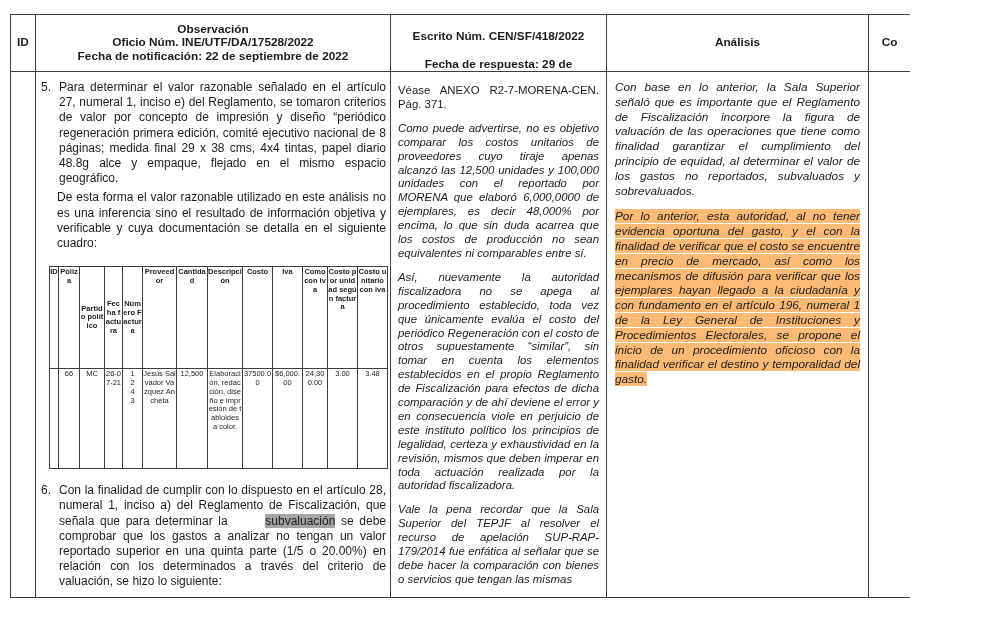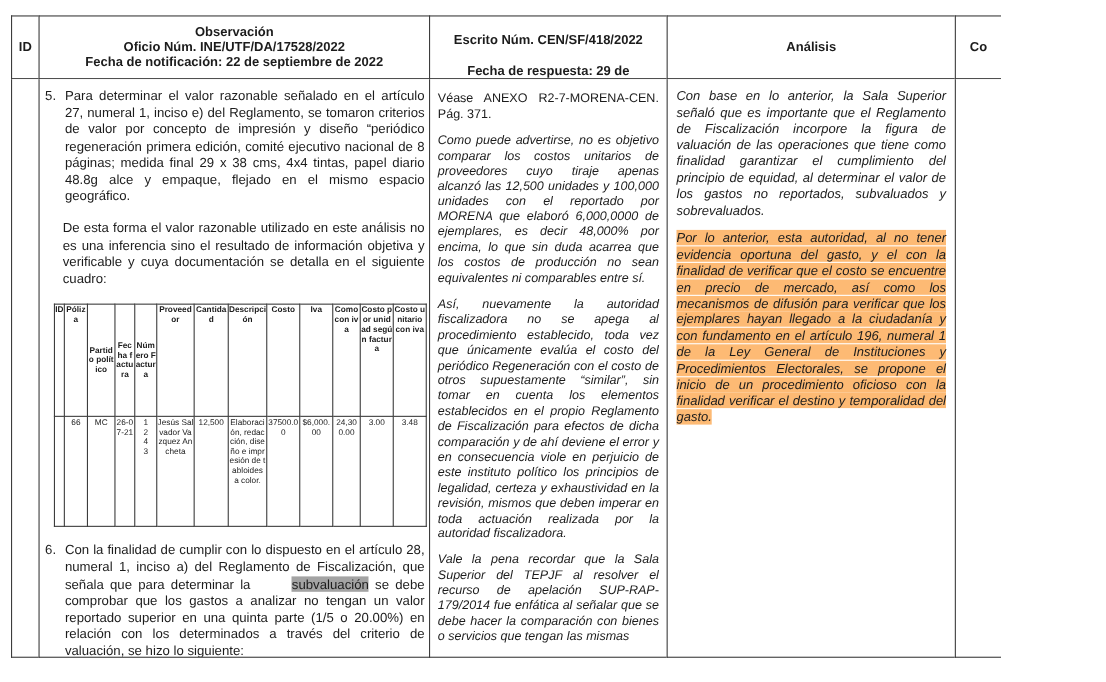--- a/index.html
+++ b/index.html
@@ -26,21 +26,21 @@
     padding:1px 3px;
   }
   .hcell.tight{line-height:13px;gap:15px;}
   .bcell{border-bottom:1.5px solid #3d3d3d;position:relative;}
 
   
   .obs-body{padding:8px 2px 0 3px;font-size:12px;line-height:15.2px;}
   .item{display:flex;margin:0;}
   .item .num{flex:0 0 18px;padding-left:2px;}
   .item .txt{flex:1;text-align:justify;padding-right:2px;}
-  .obs-para{margin:14px 2px 0 18px;text-align:justify;}
+  .obs-para{margin:4px 2px 0 18px;text-align:justify;}
   .hl-yellow{background:#a3a3a3;margin-left:32px;}
 
   
   table.inner{
     border-collapse:collapse;table-layout:fixed;width:338px;
     margin:15px 0 14px 10px;
     font-size:7.5px;line-height:8.8px;
   }
   table.inner th, table.inner td{
     border:1px solid #3d3d3d;

